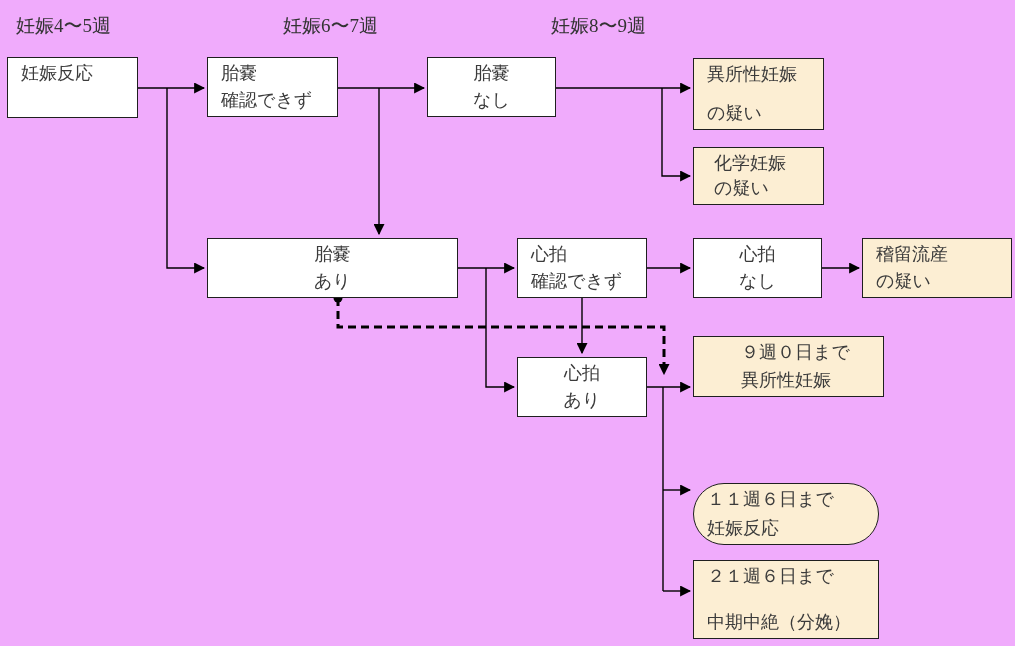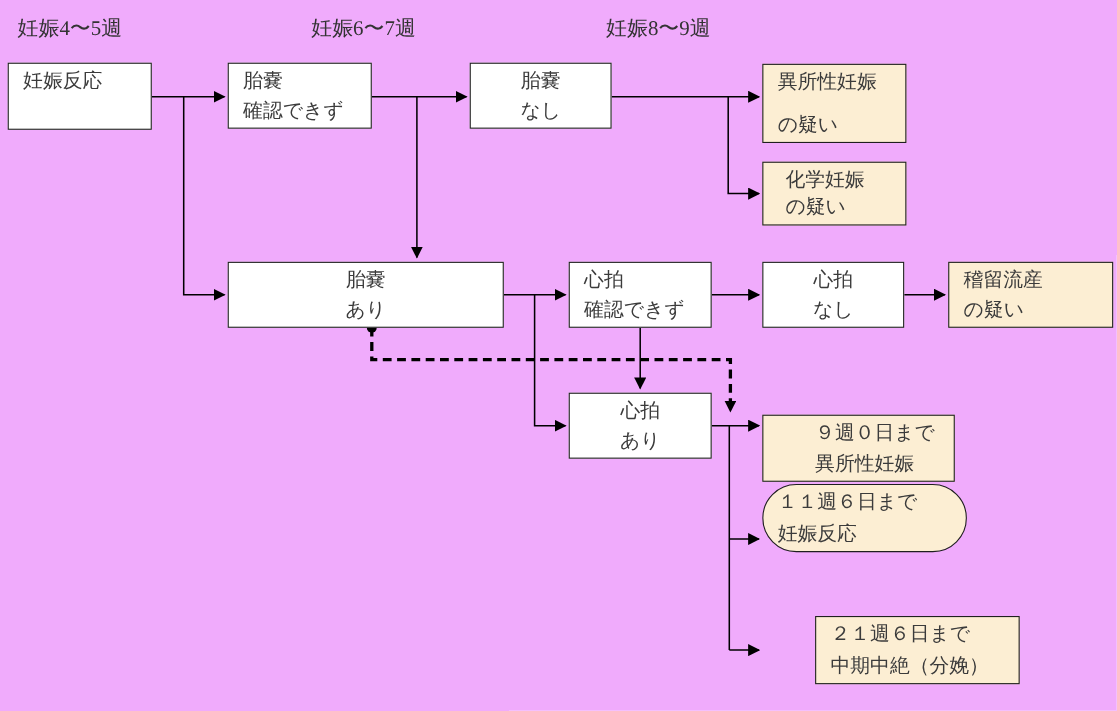--- a/index.html
+++ b/index.html
@@ -128,28 +128,28 @@
   <div class="node hl" style="left:862px; top:238px; width:150px; height:60px;">
     <span>稽留流産</span>
     <span>の疑い</span>
   </div>
 
   <div class="node center" style="left:517px; top:357px; width:130px; height:60px;">
     <span>心拍</span>
     <span>あり</span>
   </div>
 
-  <div class="node hl" style="left:693px; top:377px; width:175px; height:61px;padding-left:47px;">
+  <div class="node hl" style="left:693px; top:336px; width:191px; height:61px;padding-left:47px;">
     <span>９週０日まで</span>
     <span>異所性妊娠</span>
   </div>
 
-  <div class="node hl" style="left:693px; top:440px; width:186px; height:62px;border-radius:31px;">
+  <div class="node hl" style="left:693px; top:483px; width:186px; height:62px;border-radius:31px;">
     <span>１１週６日まで</span>
     <span>妊娠反応</span>
   </div>
 
-  <div class="node hl" style="left:693px; top:560px; width:186px; height:62px;margin-left:48px;">
+  <div class="node hl" style="left:693px; top:560px; width:186px; height:79px;">
     <span>２１週６日まで</span>
     <span>中期中絶（分娩）</span>
   </div>
 
 </div>
 
 </body></html>

